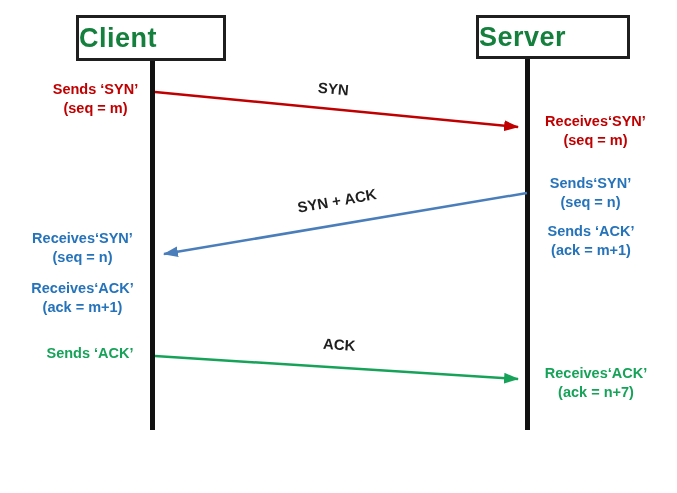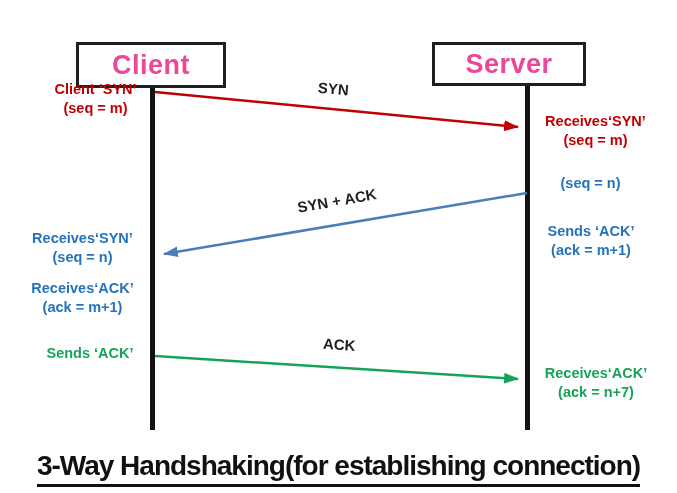--- a/index.html
+++ b/index.html
@@ -10,30 +10,28 @@
     height: 493px;
     background: #ffffff;
     overflow: hidden;
   }
   .actor-box {
     position: absolute;
     border: 3px solid #1f1f1f;
     background: #fff;
     display: flex;
     align-items: center;
-    justify-content: center;
     font-weight: bold;
     font-size: 27px;
-    color: #ec4899;
+    color: #15803d;
     letter-spacing: 0.5px;
     z-index: 3;
-    margin-top: 27px;
   }
   .client-box { left: 76px; top: 15px; width: 150px; height: 46px; }
-  .server-box { left: 432px; top: 15px; width: 154px; height: 44px; }
+  .server-box { left: 476px; top: 15px; width: 154px; height: 44px; }
   .lifeline {
     position: absolute;
     width: 5px;
     background: #111;
     z-index: 1;
   }
   .client-line { left: 150px; top: 60px; height: 370px; }
   .server-line { left: 525px; top: 58px; height: 372px; }
   svg.arrows {
     position: absolute;
@@ -121,30 +119,31 @@
     <line x1="155" y1="92" x2="518" y2="127" stroke-width="2.5" marker-end="url(#head-red)" stroke="#c00000"></line>
     <line x1="527" y1="193" x2="164" y2="254" stroke-width="2.5" marker-end="url(#head-blue)" stroke="#4a7ebb"></line>
     <line x1="155" y1="356" x2="518" y2="379" stroke-width="2.5" marker-end="url(#head-green)" stroke="#16a359"></line>
   </svg>
 
   <div class="msg-label syn-label">SYN</div>
   <div class="msg-label synack-label">SYN + ACK</div>
   <div class="msg-label ack-label">ACK</div>
 
   <div class="note note-red n-sends-syn">
-    <div>Client ‘SYN’</div>
+    <div>Sends ‘SYN’</div>
     <div>(seq = m)</div>
   </div>
 
   <div class="note note-red n-recv-syn-red">
     <div>Receives‘SYN’</div>
     <div>(seq = m)</div>
   </div>
 
   <div class="note note-blue n-sends-syn-blue">
+    <div>Sends‘SYN’</div>
     <div>(seq = n)</div>
   </div>
 
   <div class="note note-blue n-sends-ack-blue">
     <div>Sends ‘ACK’</div>
     <div>(ack = m+1)</div>
   </div>
 
   <div class="note note-blue n-recv-syn-blue">
     <div>Receives‘SYN’</div>
@@ -158,17 +157,14 @@
 
   <div class="note note-green n-sends-ack-green">
     <div>Sends ‘ACK’</div>
   </div>
 
   <div class="note note-green n-recv-ack-green">
     <div>Receives‘ACK’</div>
     <div>(ack = n+7)</div>
   </div>
 
-  <div class="diagram-title">
-    <span>3-Way Handshaking(for establishing connection)</span>
-  </div>
 
 </div>
 
 </body></html>

